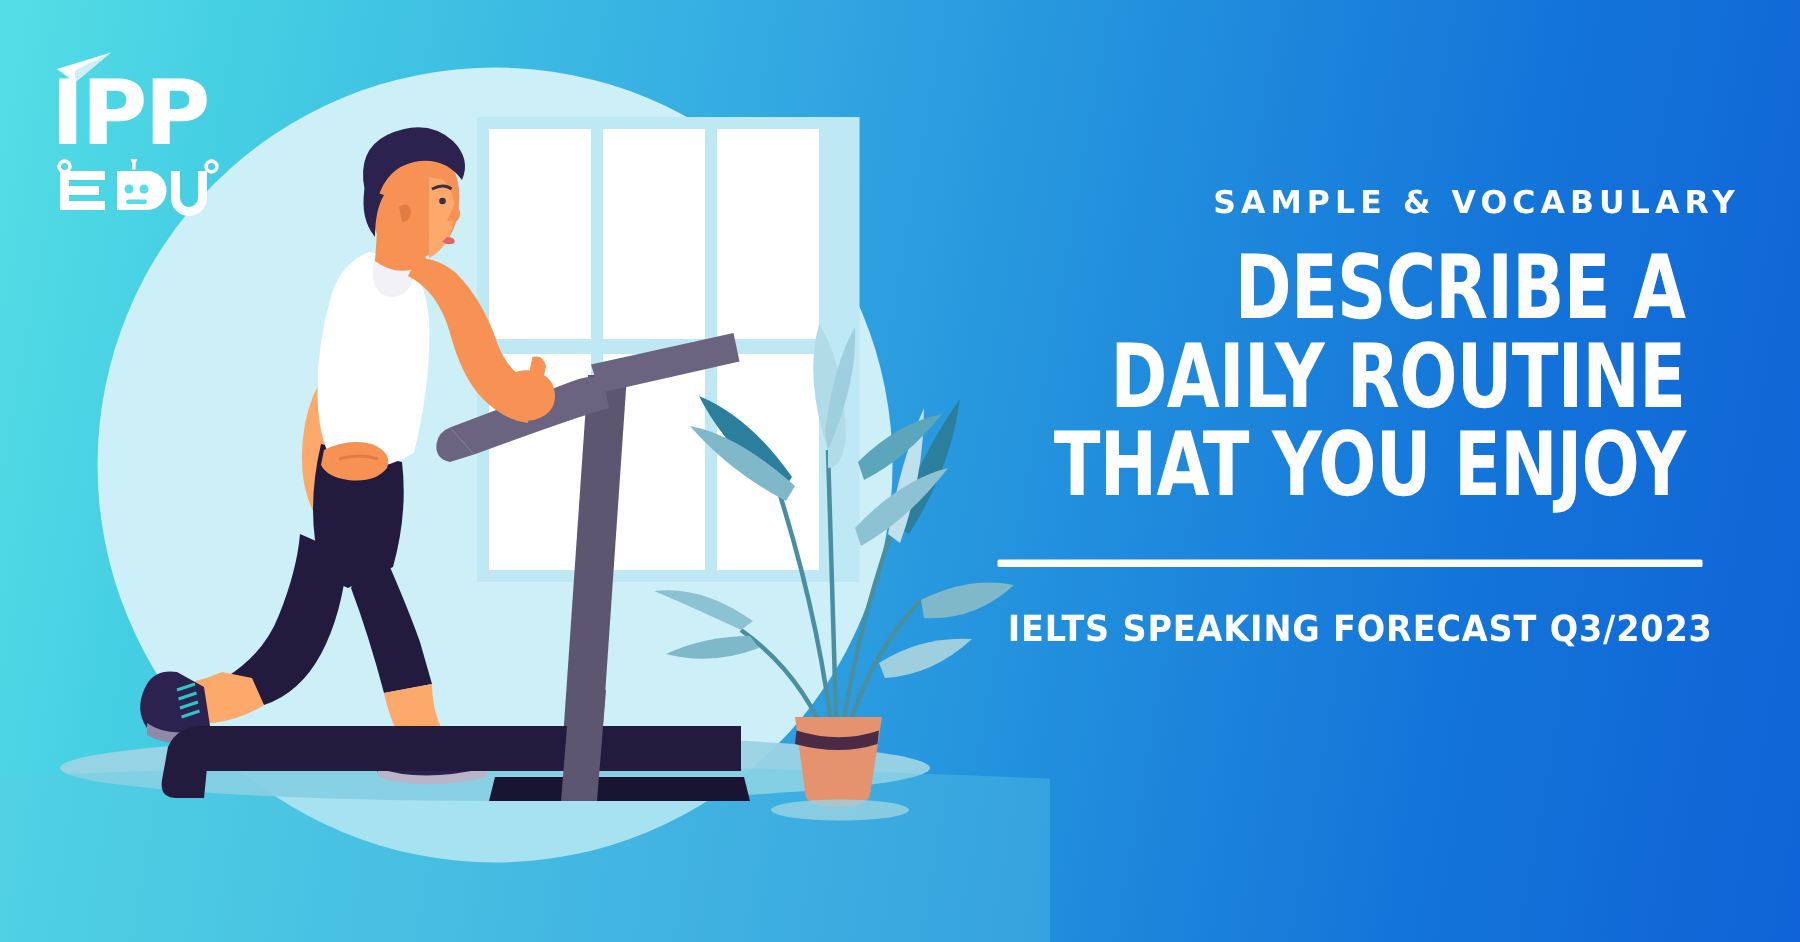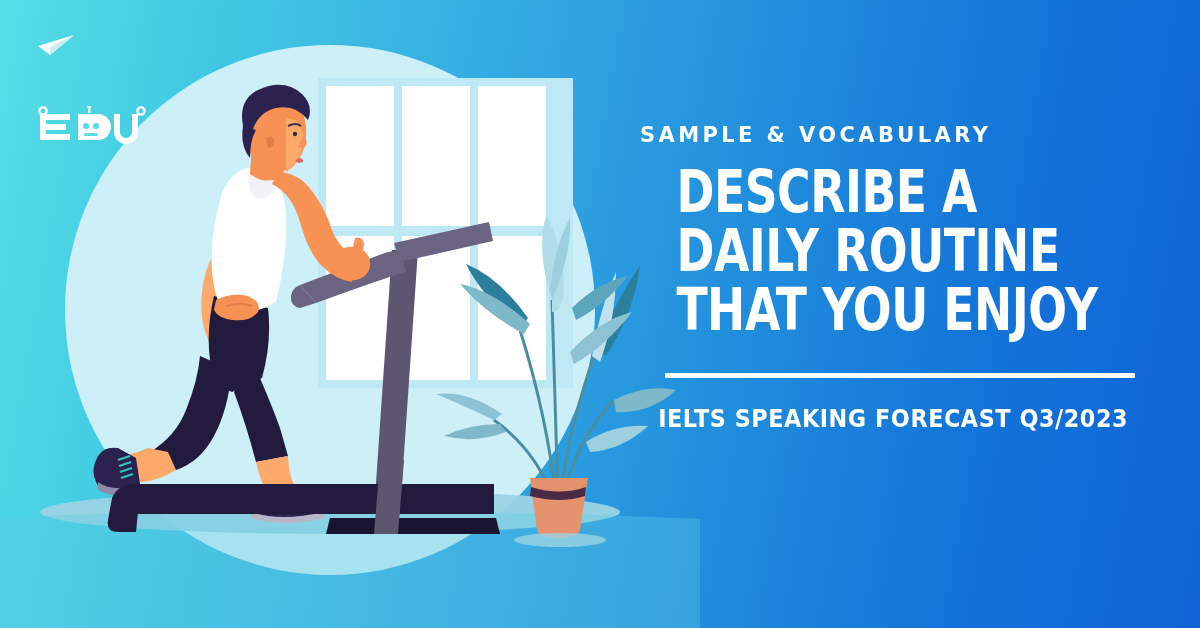--- a/index.html
+++ b/index.html
@@ -21,21 +21,21 @@
   }
   .logo-plane{position:absolute;left:4px;top:6px;}
   .logo-edu{position:absolute;left:6px;top:78px;}
 
   
   #art{position:absolute;left:0;top:0;width:700px;height:628px;}
 
   
   #textblock{
     position:absolute;left:640px;top:120px;width:520px;
-    text-align:left;color:#ffffff;
+    text-align:right;color:#ffffff;
   }
   #kicker{
     font-family:"DejaVu Sans", sans-serif;
     font-weight:700;font-size:21px;letter-spacing:3.4px;
     line-height:30px;margin:0 0 12px 0;
   }
   #headline{
     font-family:"DejaVu Sans Condensed","DejaVu Sans", sans-serif;
     font-weight:700;
     font-size:59px;line-height:59px;
@@ -209,20 +209,21 @@
       </g>
 
     </g>
   </svg>
 
   <div id="logo">
     <svg class="logo-plane" width="40" height="26" viewBox="0 0 40 26">
       <path d="M2 12 L38 1 L14 21 Z" fill="#ffffff"></path>
       <path d="M14 21 L14 13 L38 1 Z" fill="#cfeef7"></path>
     </svg>
+    <div class="logo-ipp">IPP</div>
     <svg class="logo-edu" width="112" height="40" viewBox="0 0 112 40">
 
       <path d="M2 8 h30 v6 h-24 v4 h20 v6 h-20 v4 h24 v6 h-30 z" fill="#ffffff"></path>
       <circle cx="5" cy="5" r="3.6" fill="none" stroke="#ffffff" stroke-width="2.4"></circle>
 
       <path d="M40 8 h20 a12 12 0 0 1 0 26 h-20 z" fill="#ffffff"></path>
       <circle cx="48" cy="20" r="3" fill="#55dee5"></circle>
       <circle cx="58" cy="20" r="3" fill="#55dee5"></circle>
       <rect x="46" y="27" width="14" height="3" rx="1.5" fill="#55dee5"></rect>
       <rect x="50" y="0" width="2.4" height="7" fill="#ffffff"></rect>

